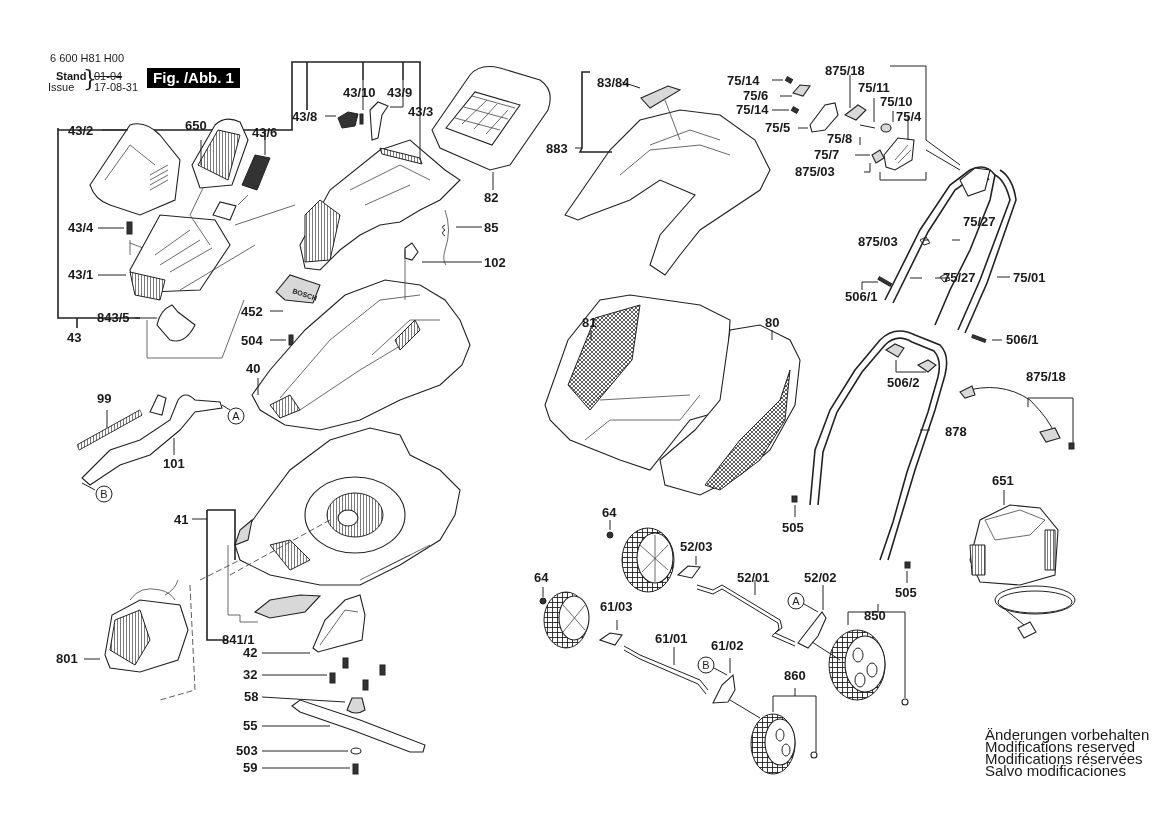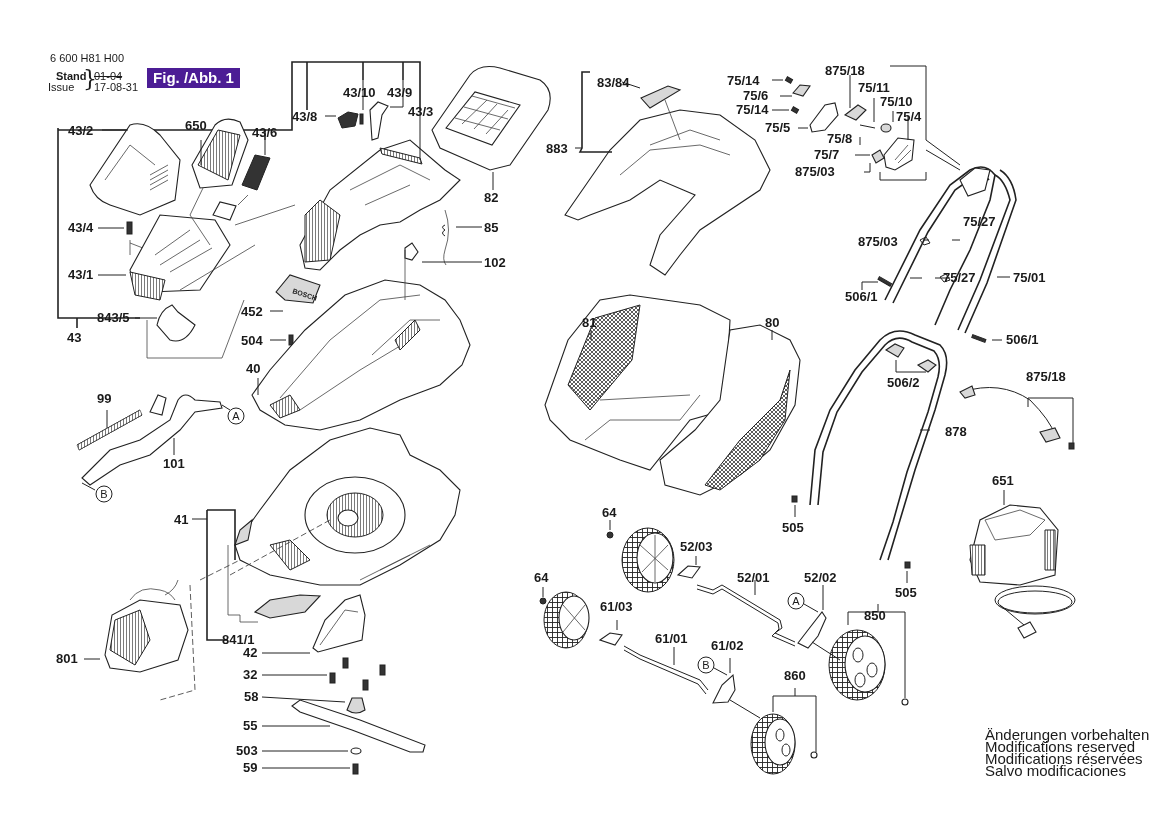--- a/index.html
+++ b/index.html
@@ -6,21 +6,21 @@
   body { width: 1169px; height: 826px; position: relative; overflow: hidden;
          font-family: "Liberation Sans", sans-serif; color: #1a1a1a; }
   .hdr { position: absolute; font-size: 11px; line-height: 12px; }
   #doc-number { left: 50px; top: 52px; }
   #stand-label { left: 56px; top: 70px; font-weight: bold; }
   #issue-label { left: 48px; top: 81px; }
   #stand-date { left: 94px; top: 70px; text-decoration: line-through; }
   #issue-date { left: 94px; top: 81px; text-align: center; }
   #brace { left: 83px; top: 67px; font-size: 22px; line-height: 24px; font-family: "DejaVu Serif", serif; }
   #fig-badge { position: absolute; left: 147px; top: 68px; width: 93px; height: 20px;
-               background: #4c1d95; color: #fff; font-weight: bold; font-size: 15px;
+               background: #000000; color: #fff; font-weight: bold; font-size: 15px;
                line-height: 20px; text-align: center; }
   svg#drawing { position: absolute; left: 0; top: 0; }
   .lbl { font-family: "Liberation Sans", sans-serif; font-weight: bold; font-size: 13px; fill: #1a1a1a; }
   .ln { stroke: #222; stroke-width: 1; fill: none; }
   .thick { stroke: #222; stroke-width: 1.6; fill: none; }
   .part { stroke: #222; stroke-width: 1.1; fill: #fff; }
   .partg { stroke: #222; stroke-width: 1.1; fill: #d8d8d8; }
   .dark { stroke: #222; stroke-width: 1; fill: #333; }
   .mesh { stroke: #222; stroke-width: 1; fill: url(#meshpat); }
   .thin { stroke: #444; stroke-width: 0.8; fill: none; }

